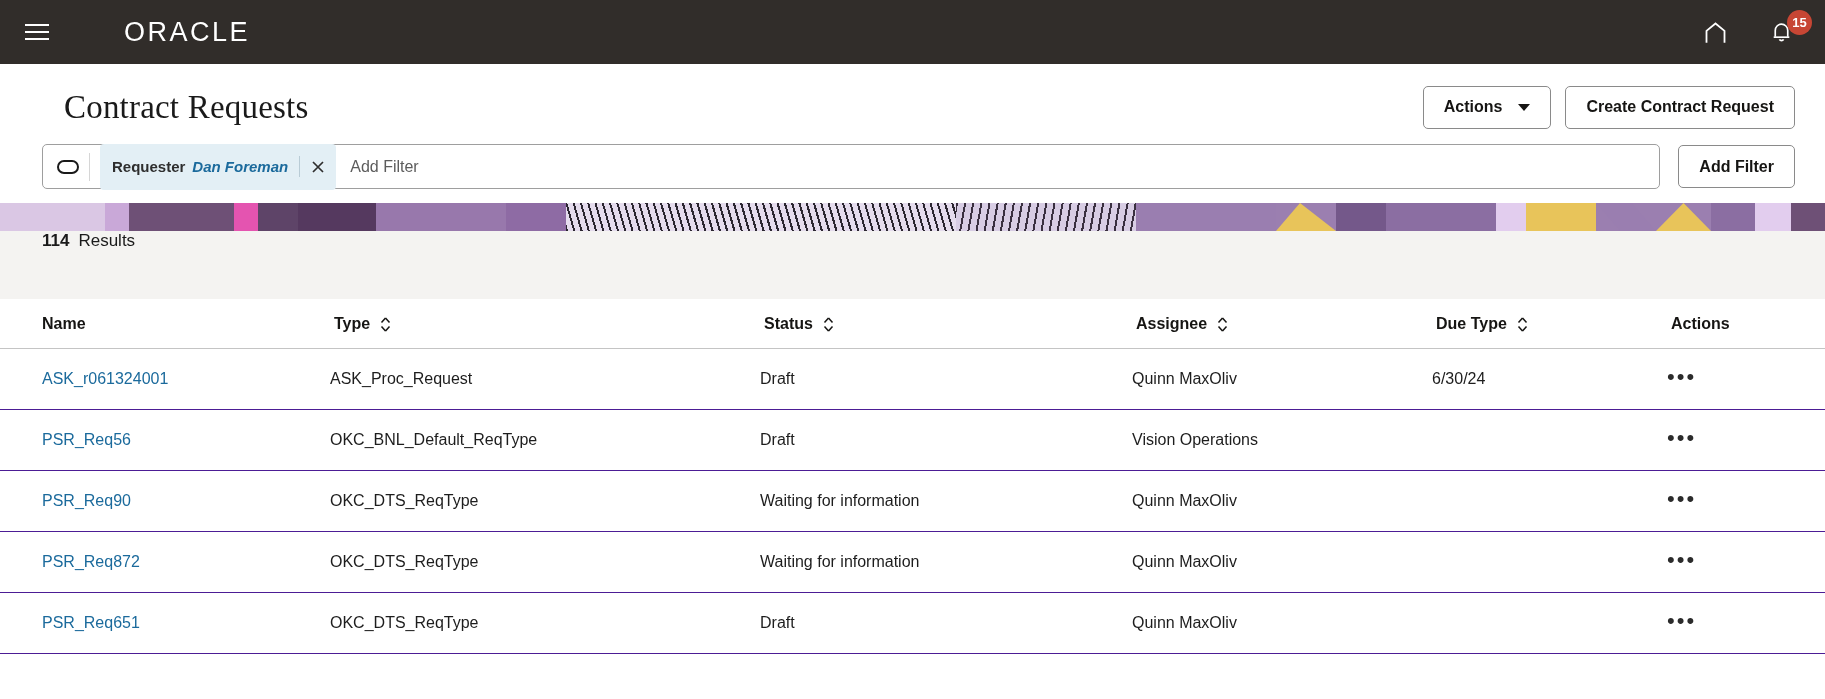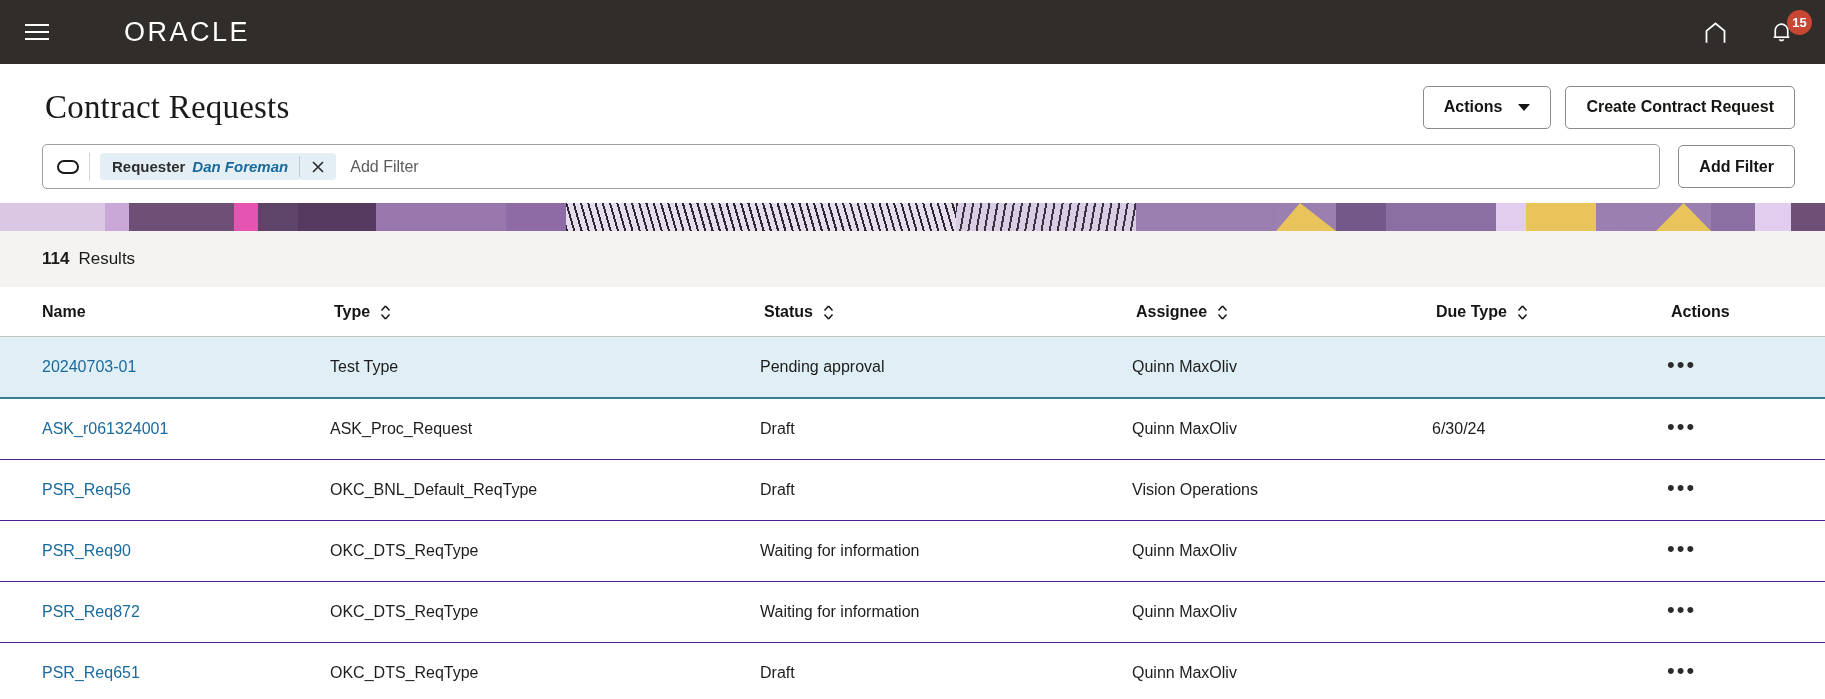--- a/index.html
+++ b/index.html
@@ -62,21 +62,21 @@
     display: flex; align-items: center; justify-content: center;
     padding: 0 5px;
     overflow: hidden;
     margin-left: 8px;
   }
 
   
   .title-row {
     display: flex;
     align-items: center;
-    padding: 20px 30px 0 45px;
+    padding: 20px 30px 0 64px;
     height: 66px;
   }
   .page-title {
     font-family: "Liberation Serif", serif;
     font-size: 33px;
     color: #1a1a1a;
     font-weight: 400;
     letter-spacing: 0.2px;
   }
   .title-actions {
@@ -135,21 +135,21 @@
     cursor: pointer;
   }
   .filter-divider {
     width: 1px; height: 28px; background: #d6d6d6; flex: none;
   }
   .chip {
     display: flex;
     align-items: center;
     background: #e3eff5;
     border-radius: 4px;
-    height: 27px;
+    height: 46px;
     font-size: 15px;
     flex: none;
   }
   .chip-label {
     padding: 0 7px 0 12px;
     color: #2e2e2e;
     font-weight: 600;
   }
   .chip-value {
     padding: 0 11px 0 0;
@@ -184,23 +184,22 @@
     width: 100%;
     position: relative;
     overflow: hidden;
     background: #9b7fb0;
   }
   .banner-seg { position: absolute; top: 0; bottom: 0; }
 
   
   .results-bar {
     background: #f4f3f1;
-    height: 56px;
-    display: flex;
-    align-items: center;
+    height: 68px;
+    display: flex;
     padding-left: 42px;
     font-size: 17px;
     color: #1a1a1a;
     gap: 9px;
   }
   .results-count { font-weight: 700; }
   .results-label { font-weight: 400; }
 
   
   .table-wrap { background: #fff; }
@@ -395,28 +394,20 @@
           </div>
         </th>
         <th class="col-actions">
           <div class="th-inner">
             <span>Actions</span>
           </div>
         </th>
       </tr>
     </thead>
     <tbody id="table-body">
-        <tr class="selected">
-          <td class="col-name"><span class="cell-link">20240703-01</span></td>
-          <td class="col-type"><span>Test Type</span></td>
-          <td class="col-status"><span>Pending approval</span></td>
-          <td class="col-assignee"><span>Quinn MaxOliv</span></td>
-          <td class="col-due"><span></span></td>
-          <td class="col-actions"><span class="kebab">•••</span></td>
-        </tr>
         <tr>
           <td class="col-name"><span class="cell-link">ASK_r061324001</span></td>
           <td class="col-type"><span>ASK_Proc_Request</span></td>
           <td class="col-status"><span>Draft</span></td>
           <td class="col-assignee"><span>Quinn MaxOliv</span></td>
           <td class="col-due"><span>6/30/24</span></td>
           <td class="col-actions"><span class="kebab">•••</span></td>
         </tr>
         <tr>
           <td class="col-name"><span class="cell-link">PSR_Req56</span></td>

